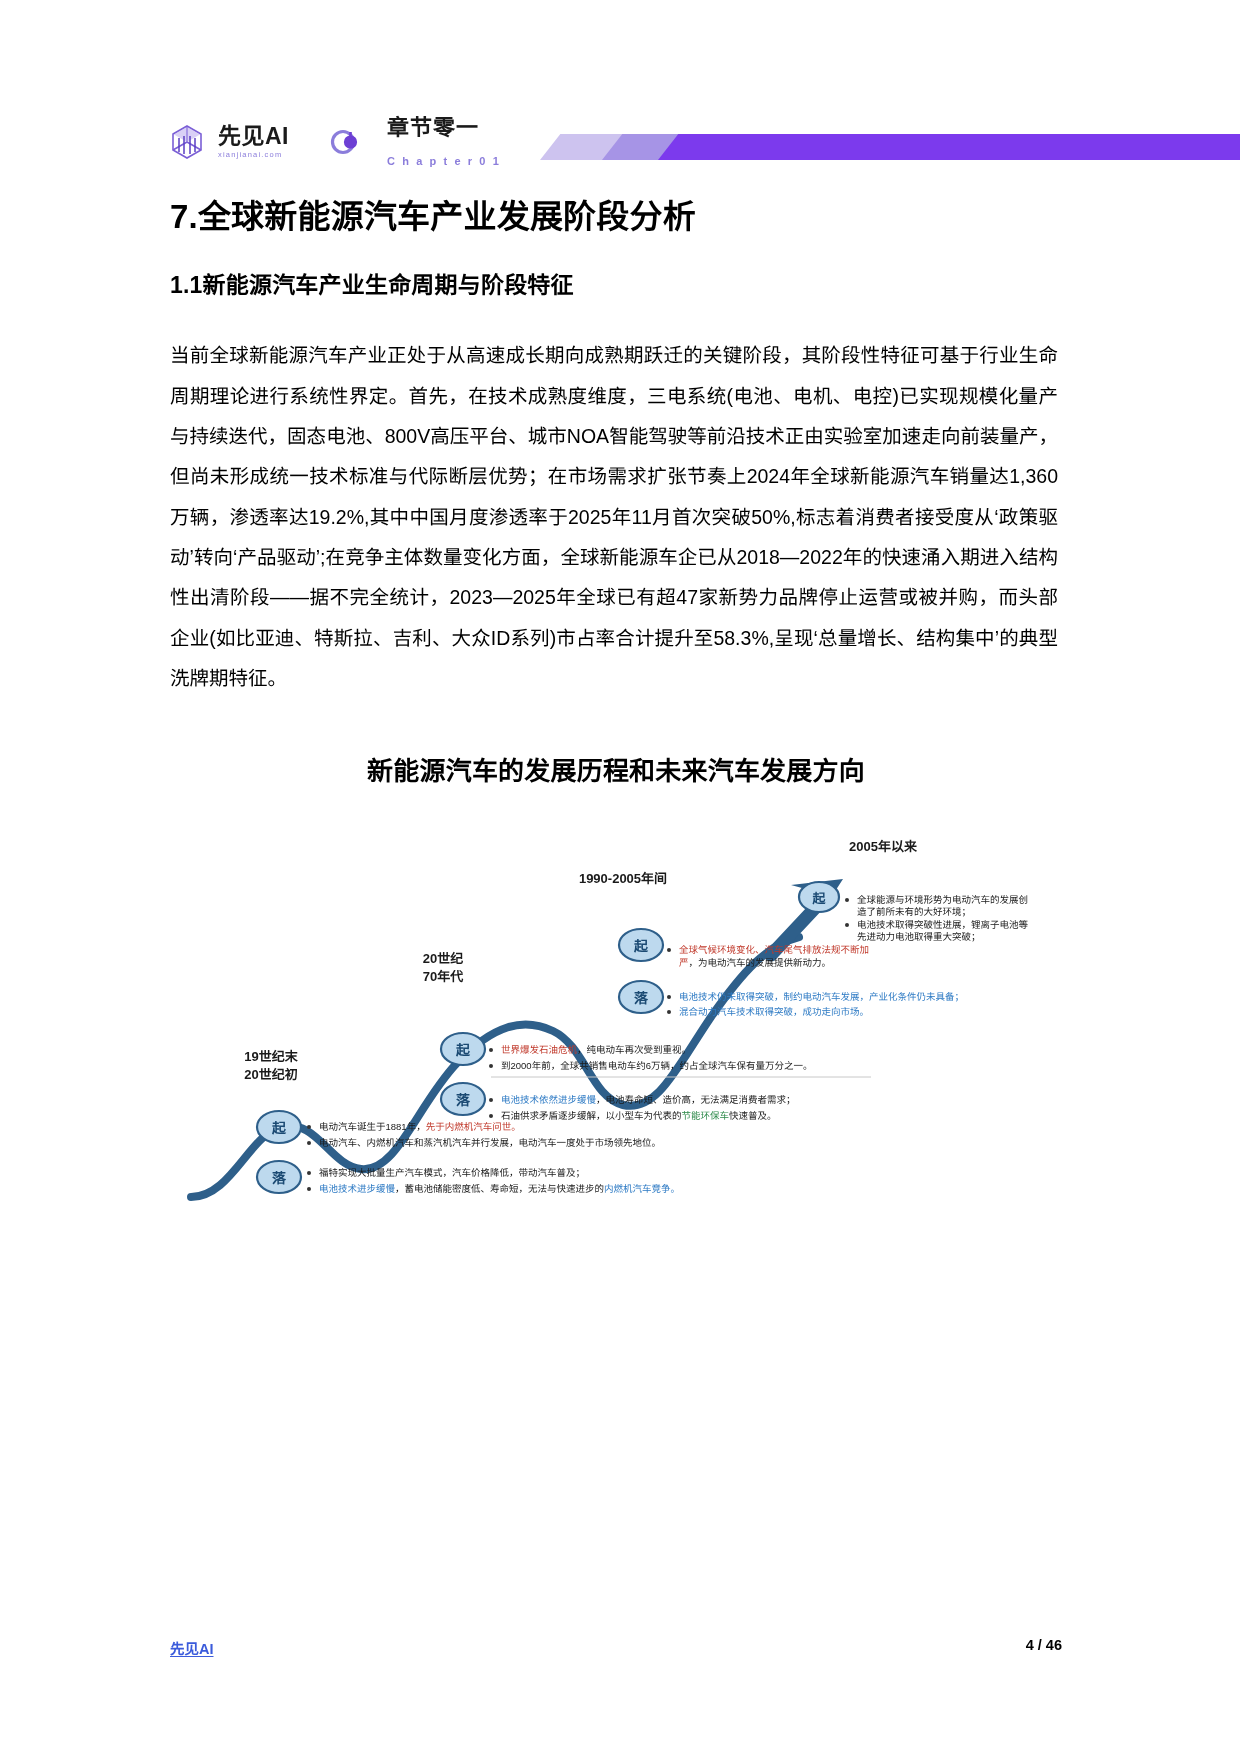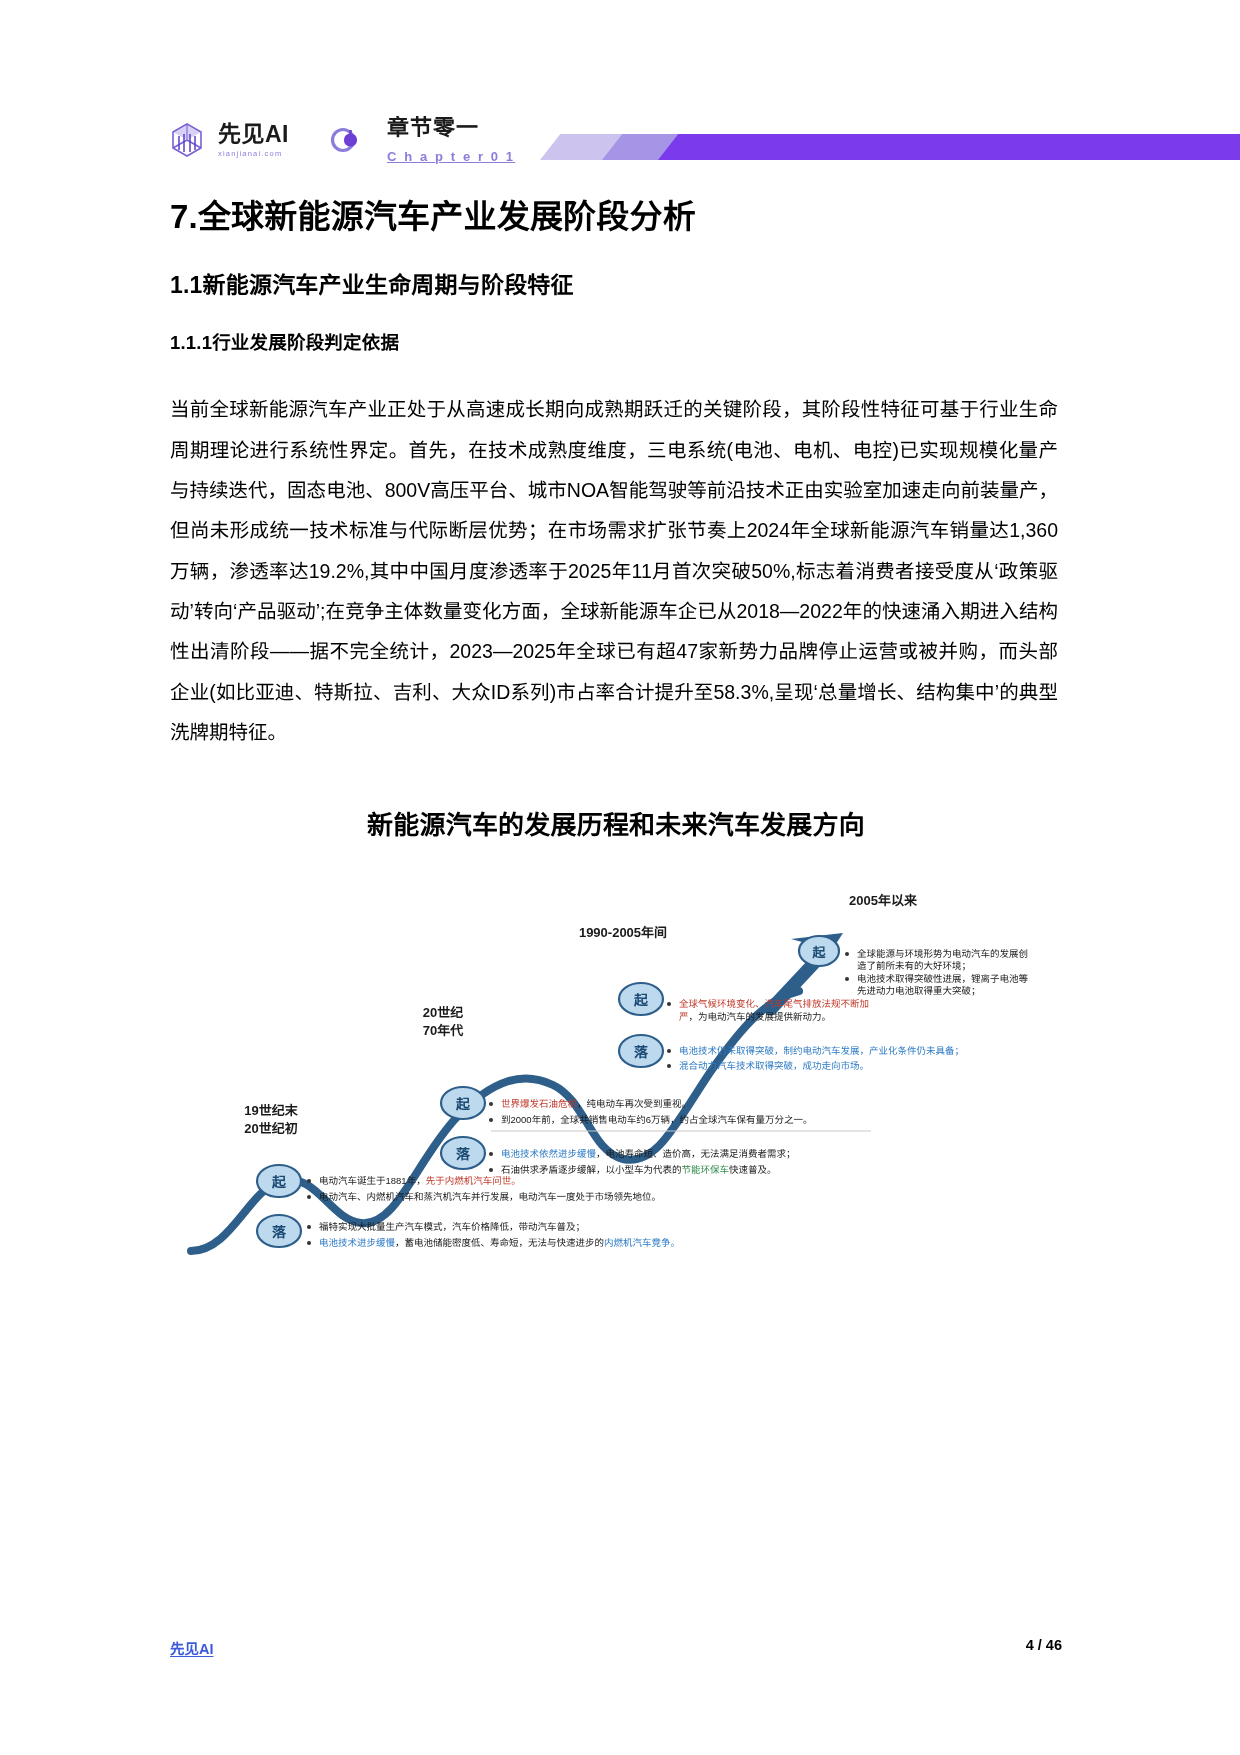--- a/index.html
+++ b/index.html
@@ -69,26 +69,25 @@
   .chapter-badge { width: 32px; height: 32px; flex:none;}
   .chapter-text { display:flex; flex-direction:column;}
   .chapter-name {
     font-size: 22px;
     font-weight: 700;
     letter-spacing: 1px;
     color: #1a1a1a;
     line-height: 1.05;
   }
   .chapter-sub {
-    font-size: 13px;
+    font-size: 11px;
     font-weight: 700;
     letter-spacing: 2.1px;
     color: #8b7ddb;
-    margin-top: 10px;
-    text-decoration: underline;
+    margin-top: 16px;
   }
 
   
   .header-banner {
     position: absolute;
     right: 0;
     top: 22px;
     height: 26px;
     width: 700px;
     overflow: hidden;
@@ -270,21 +269,20 @@
       <span class="banner-shape-b"></span>
       <span class="banner-shape-c"></span>
     </div>
     <div class="banner-title">全球新能源汽车产业发展阶段研判与主流品牌竞争格局及战略分析</div>
   </div>
 
   <div class="content">
 
     <h1 class="doc-h1">7.全球新能源汽车产业发展阶段分析</h1>
     <h2 class="doc-h2">1.1新能源汽车产业生命周期与阶段特征</h2>
-    <h3 class="doc-h3">1.1.1行业发展阶段判定依据</h3>
 
     <p class="body-text">当前全球新能源汽车产业正处于从高速成长期向成熟期跃迁的关键阶段，其阶段性特征可基于行业生命周期理论进行系统性界定。首先，在技术成熟度维度，三电系统(电池、电机、电控)已实现规模化量产与持续迭代，固态电池、800V高压平台、城市NOA智能驾驶等前沿技术正由实验室加速走向前装量产，但尚未形成统一技术标准与代际断层优势；在市场需求扩张节奏上2024年全球新能源汽车销量达1,360万辆，渗透率达19.2%,其中中国月度渗透率于2025年11月首次突破50%,标志着消费者接受度从‘政策驱动’转向‘产品驱动’;在竞争主体数量变化方面，全球新能源车企已从2018—2022年的快速涌入期进入结构性出清阶段——据不完全统计，2023—2025年全球已有超47家新势力品牌停止运营或被并购，而头部企业(如比亚迪、特斯拉、吉利、大众ID系列)市占率合计提升至58.3%,呈现‘总量增长、结构集中’的典型洗牌期特征。</p>
 
     <div class="figure-wrap">
       <div class="figure-caption">新能源汽车的发展历程和未来汽车发展方向</div>
 
       <div class="figure-image">
         <svg width="890" height="420" viewBox="0 0 890 420">
 
           <path d="M 20 392

